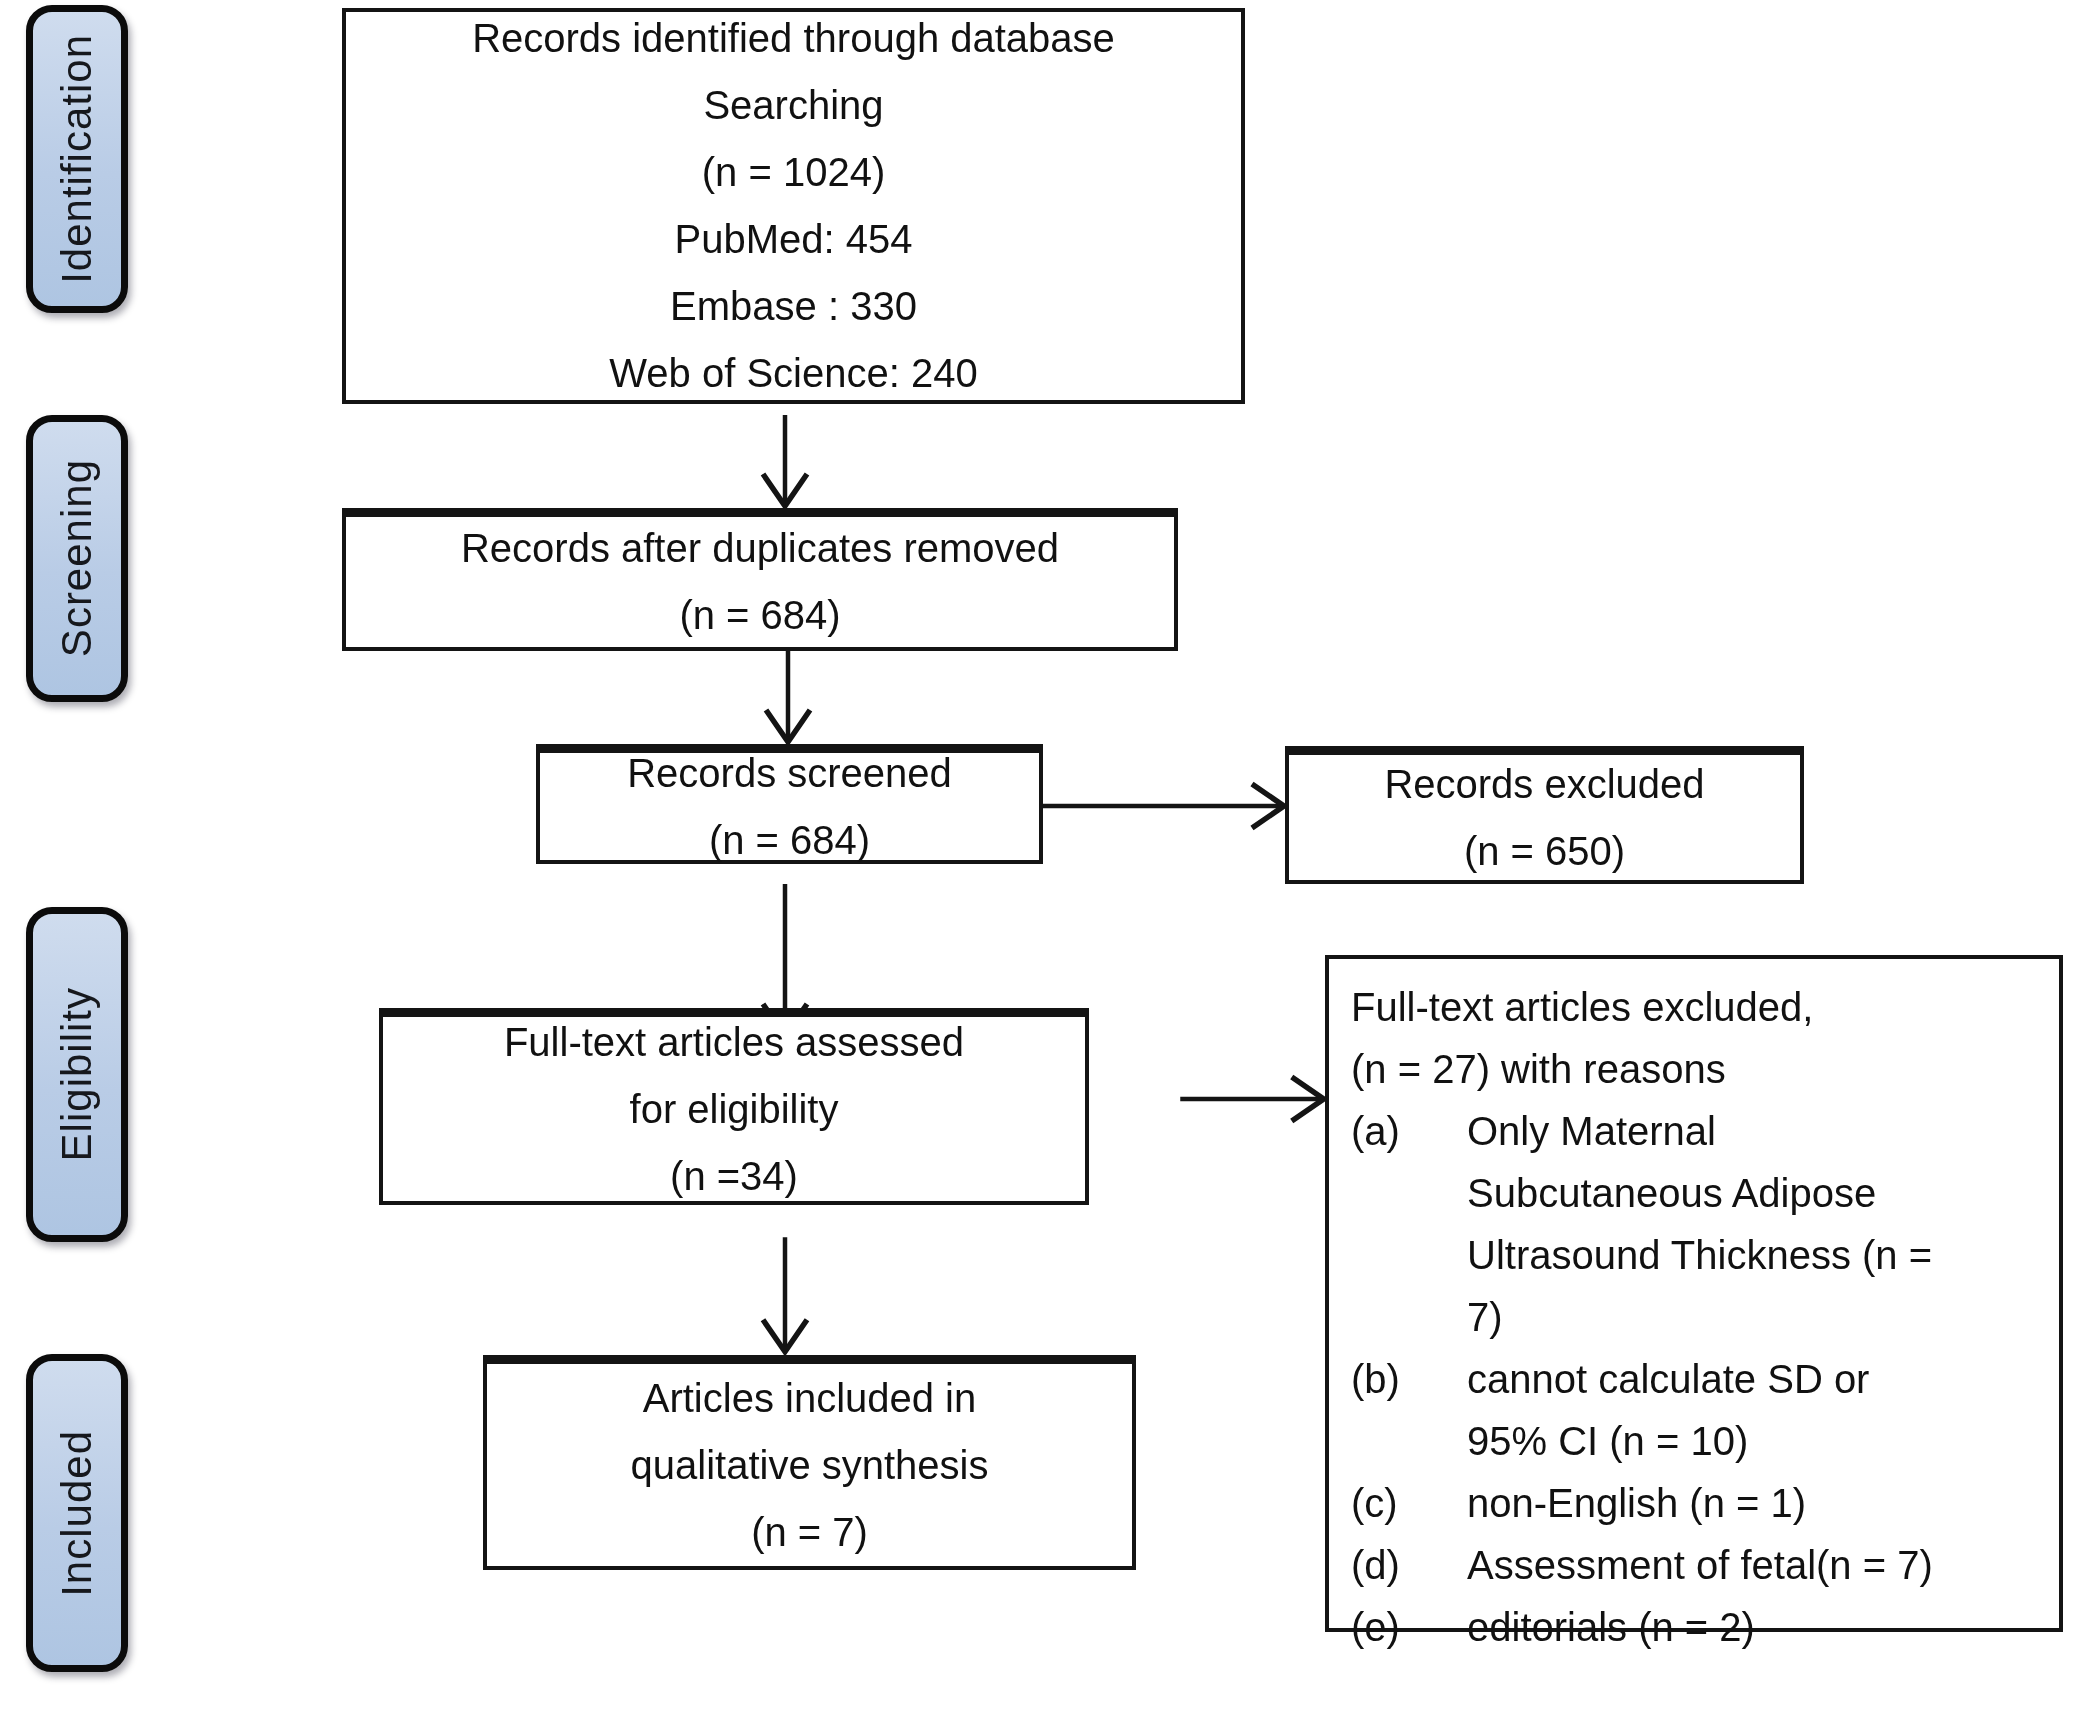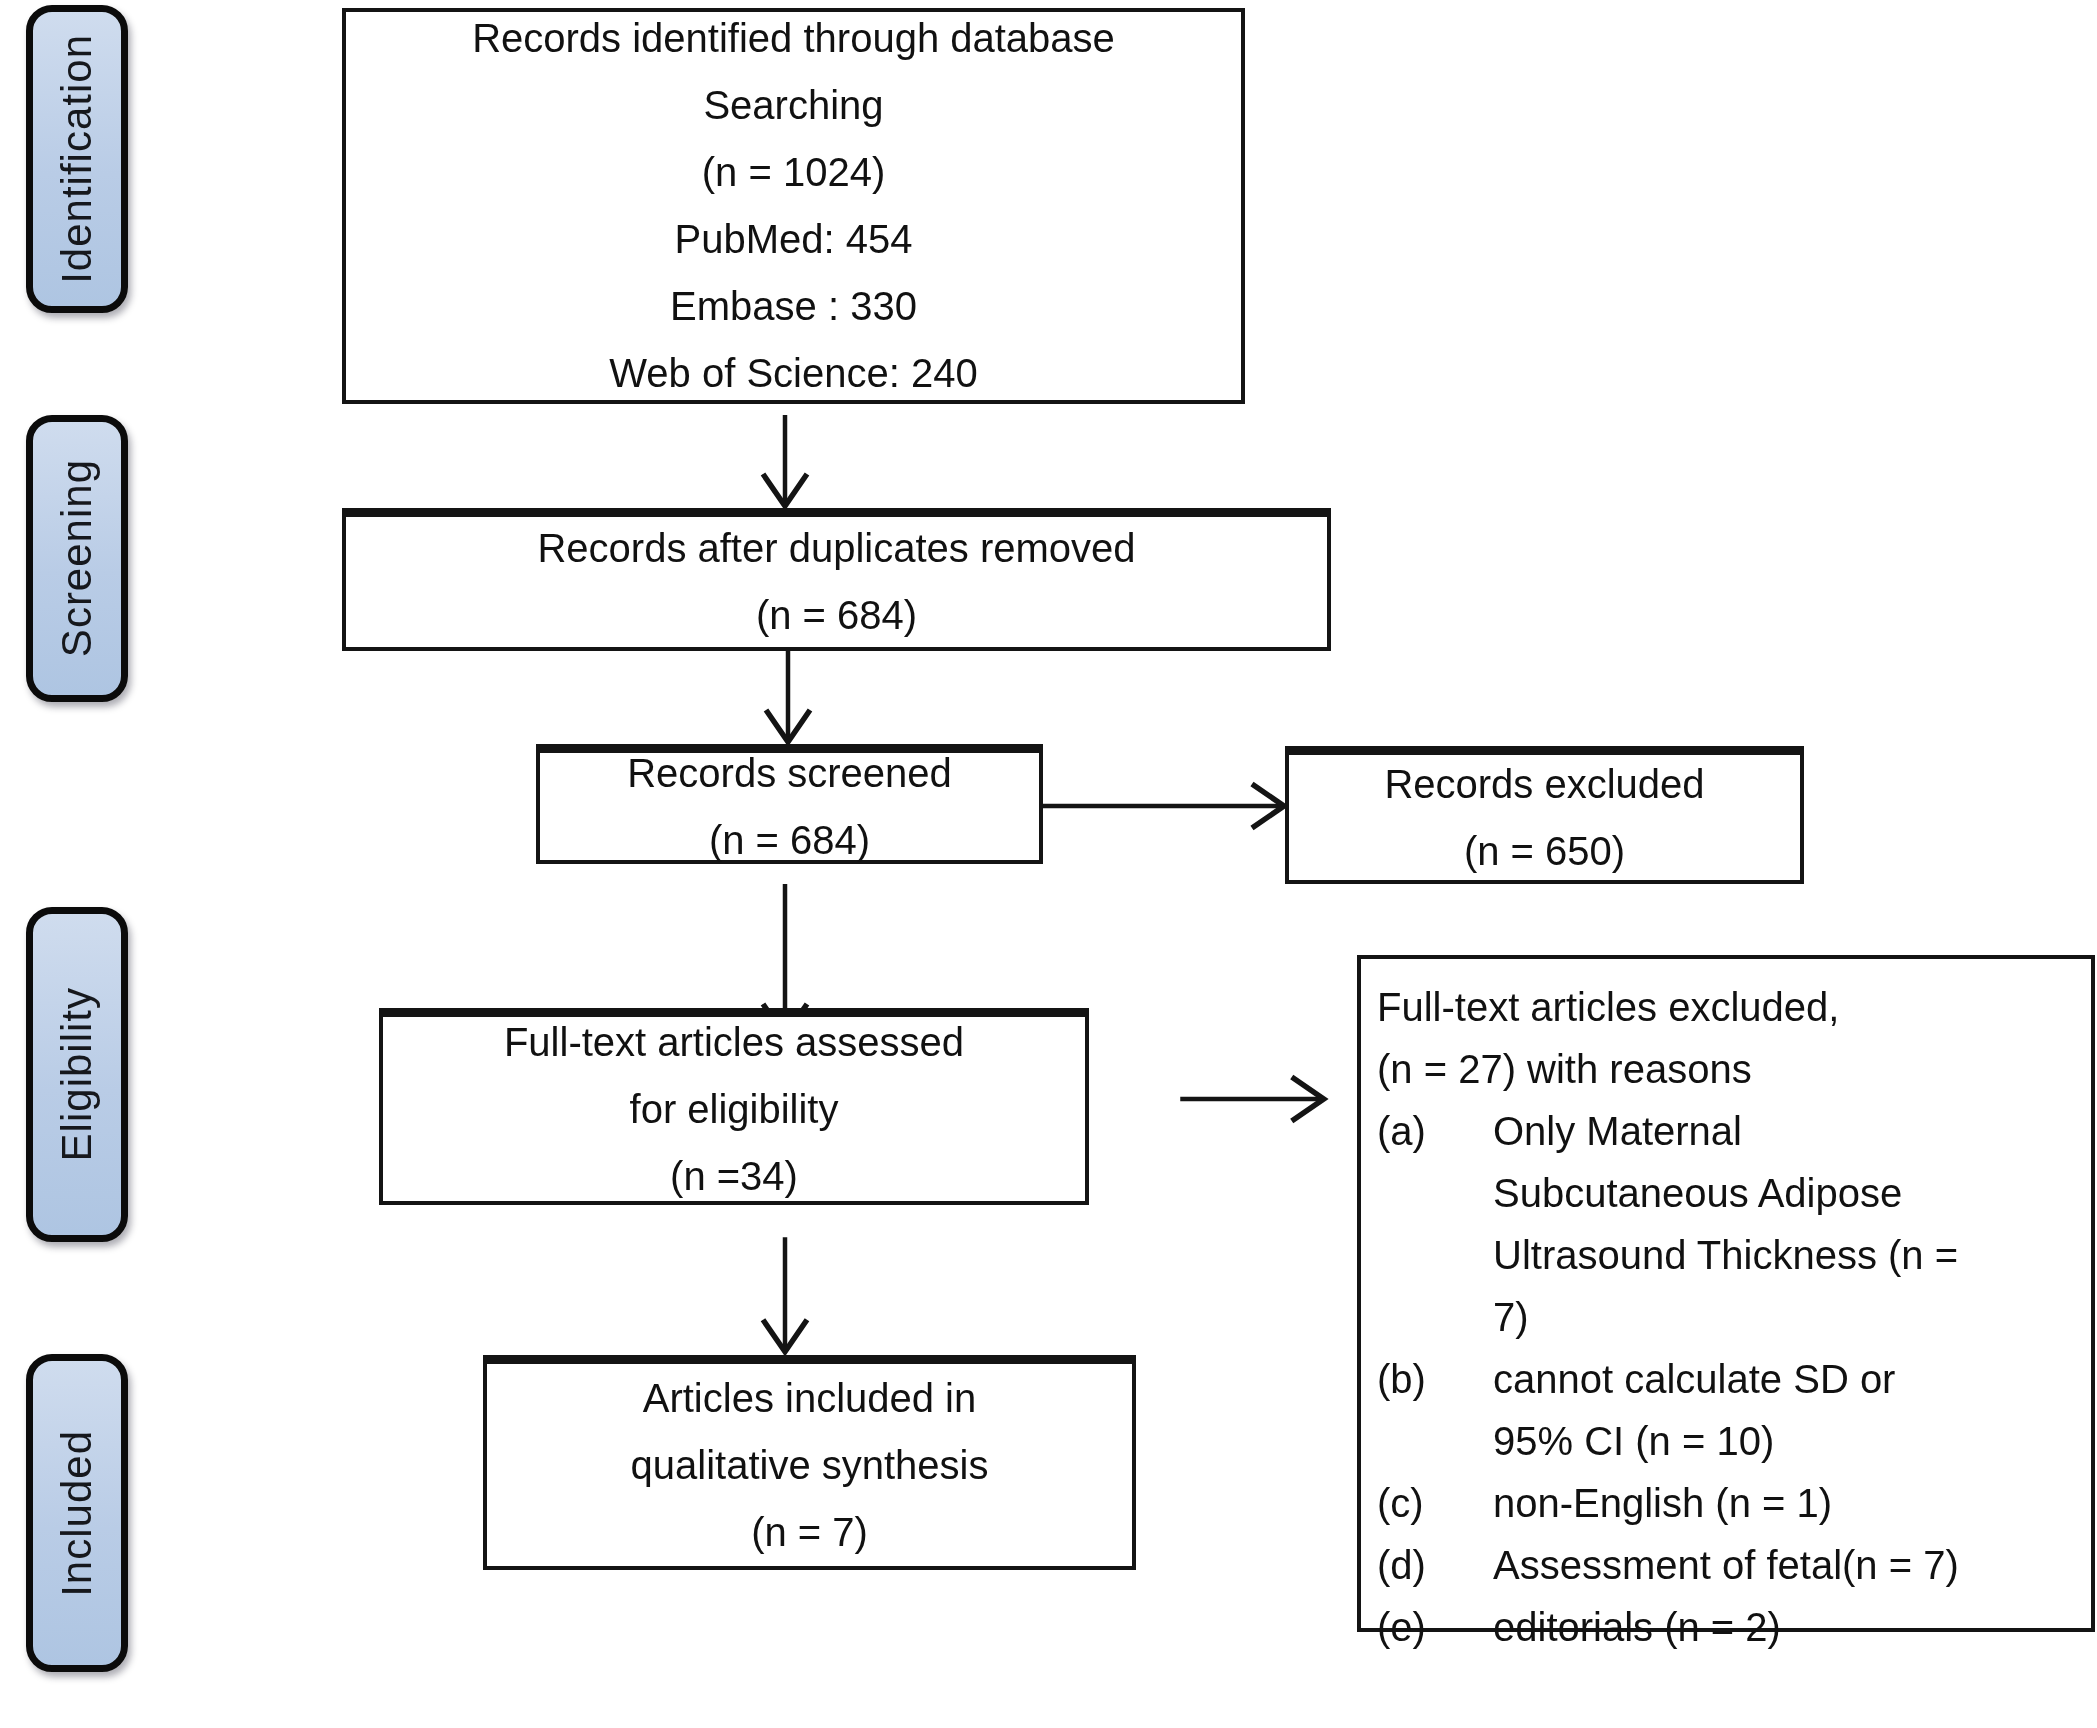--- a/index.html
+++ b/index.html
@@ -54,23 +54,22 @@
     font-size: 40px;
     line-height: 67px;
     white-space: nowrap;
   }
   
   #excluded-reasons-box {
     position: absolute;
     box-sizing: border-box;
     border: 4.5px solid #141414;
     background: #ffffff;
-    padding: 17px 10px 10px 16px;
+    padding: 17px 10px 10px 22px;
     text-align: left;
-    margin-left: 32px;
   }
   #excluded-reasons-box .hline {
     font-size: 40px;
     line-height: 62px;
     white-space: nowrap;
   }
   .reason-row { display: flex; }
   .reason-label {
     flex: 0 0 116px;
     font-size: 40px;
@@ -114,21 +113,21 @@
     <div class="line">PubMed:  454</div>
     <div class="line">Embase :  330</div>
     <div class="line">Web of Science:  240</div>
   </div>
 
   <svg class="arrow" style="left:750px; top:415px;" width="70" height="95" viewBox="0 0 140 190">
     <line x1="70" y1="0" x2="70" y2="180" stroke-width="9"></line>
     <polyline points="26,118 70,182 114,118" stroke-width="11"></polyline>
   </svg>
 
-  <div class="flow-box thick-top" style="left:342px; top:508px; width:989px; height:143px;">
+  <div class="flow-box thick-top" style="left:342px; top:508px; width:836px; height:143px;">
     <div class="line">Records after duplicates removed</div>
     <div class="line">(n = 684)</div>
   </div>
 
   <svg class="arrow" style="left:753px; top:650px;" width="70" height="96" viewBox="0 0 140 192">
     <line x1="70" y1="0" x2="70" y2="182" stroke-width="9"></line>
     <polyline points="26,120 70,184 114,120" stroke-width="11"></polyline>
   </svg>
 
   <div class="flow-box thick-top" style="left:536px; top:744px; width:507px; height:120px;">

